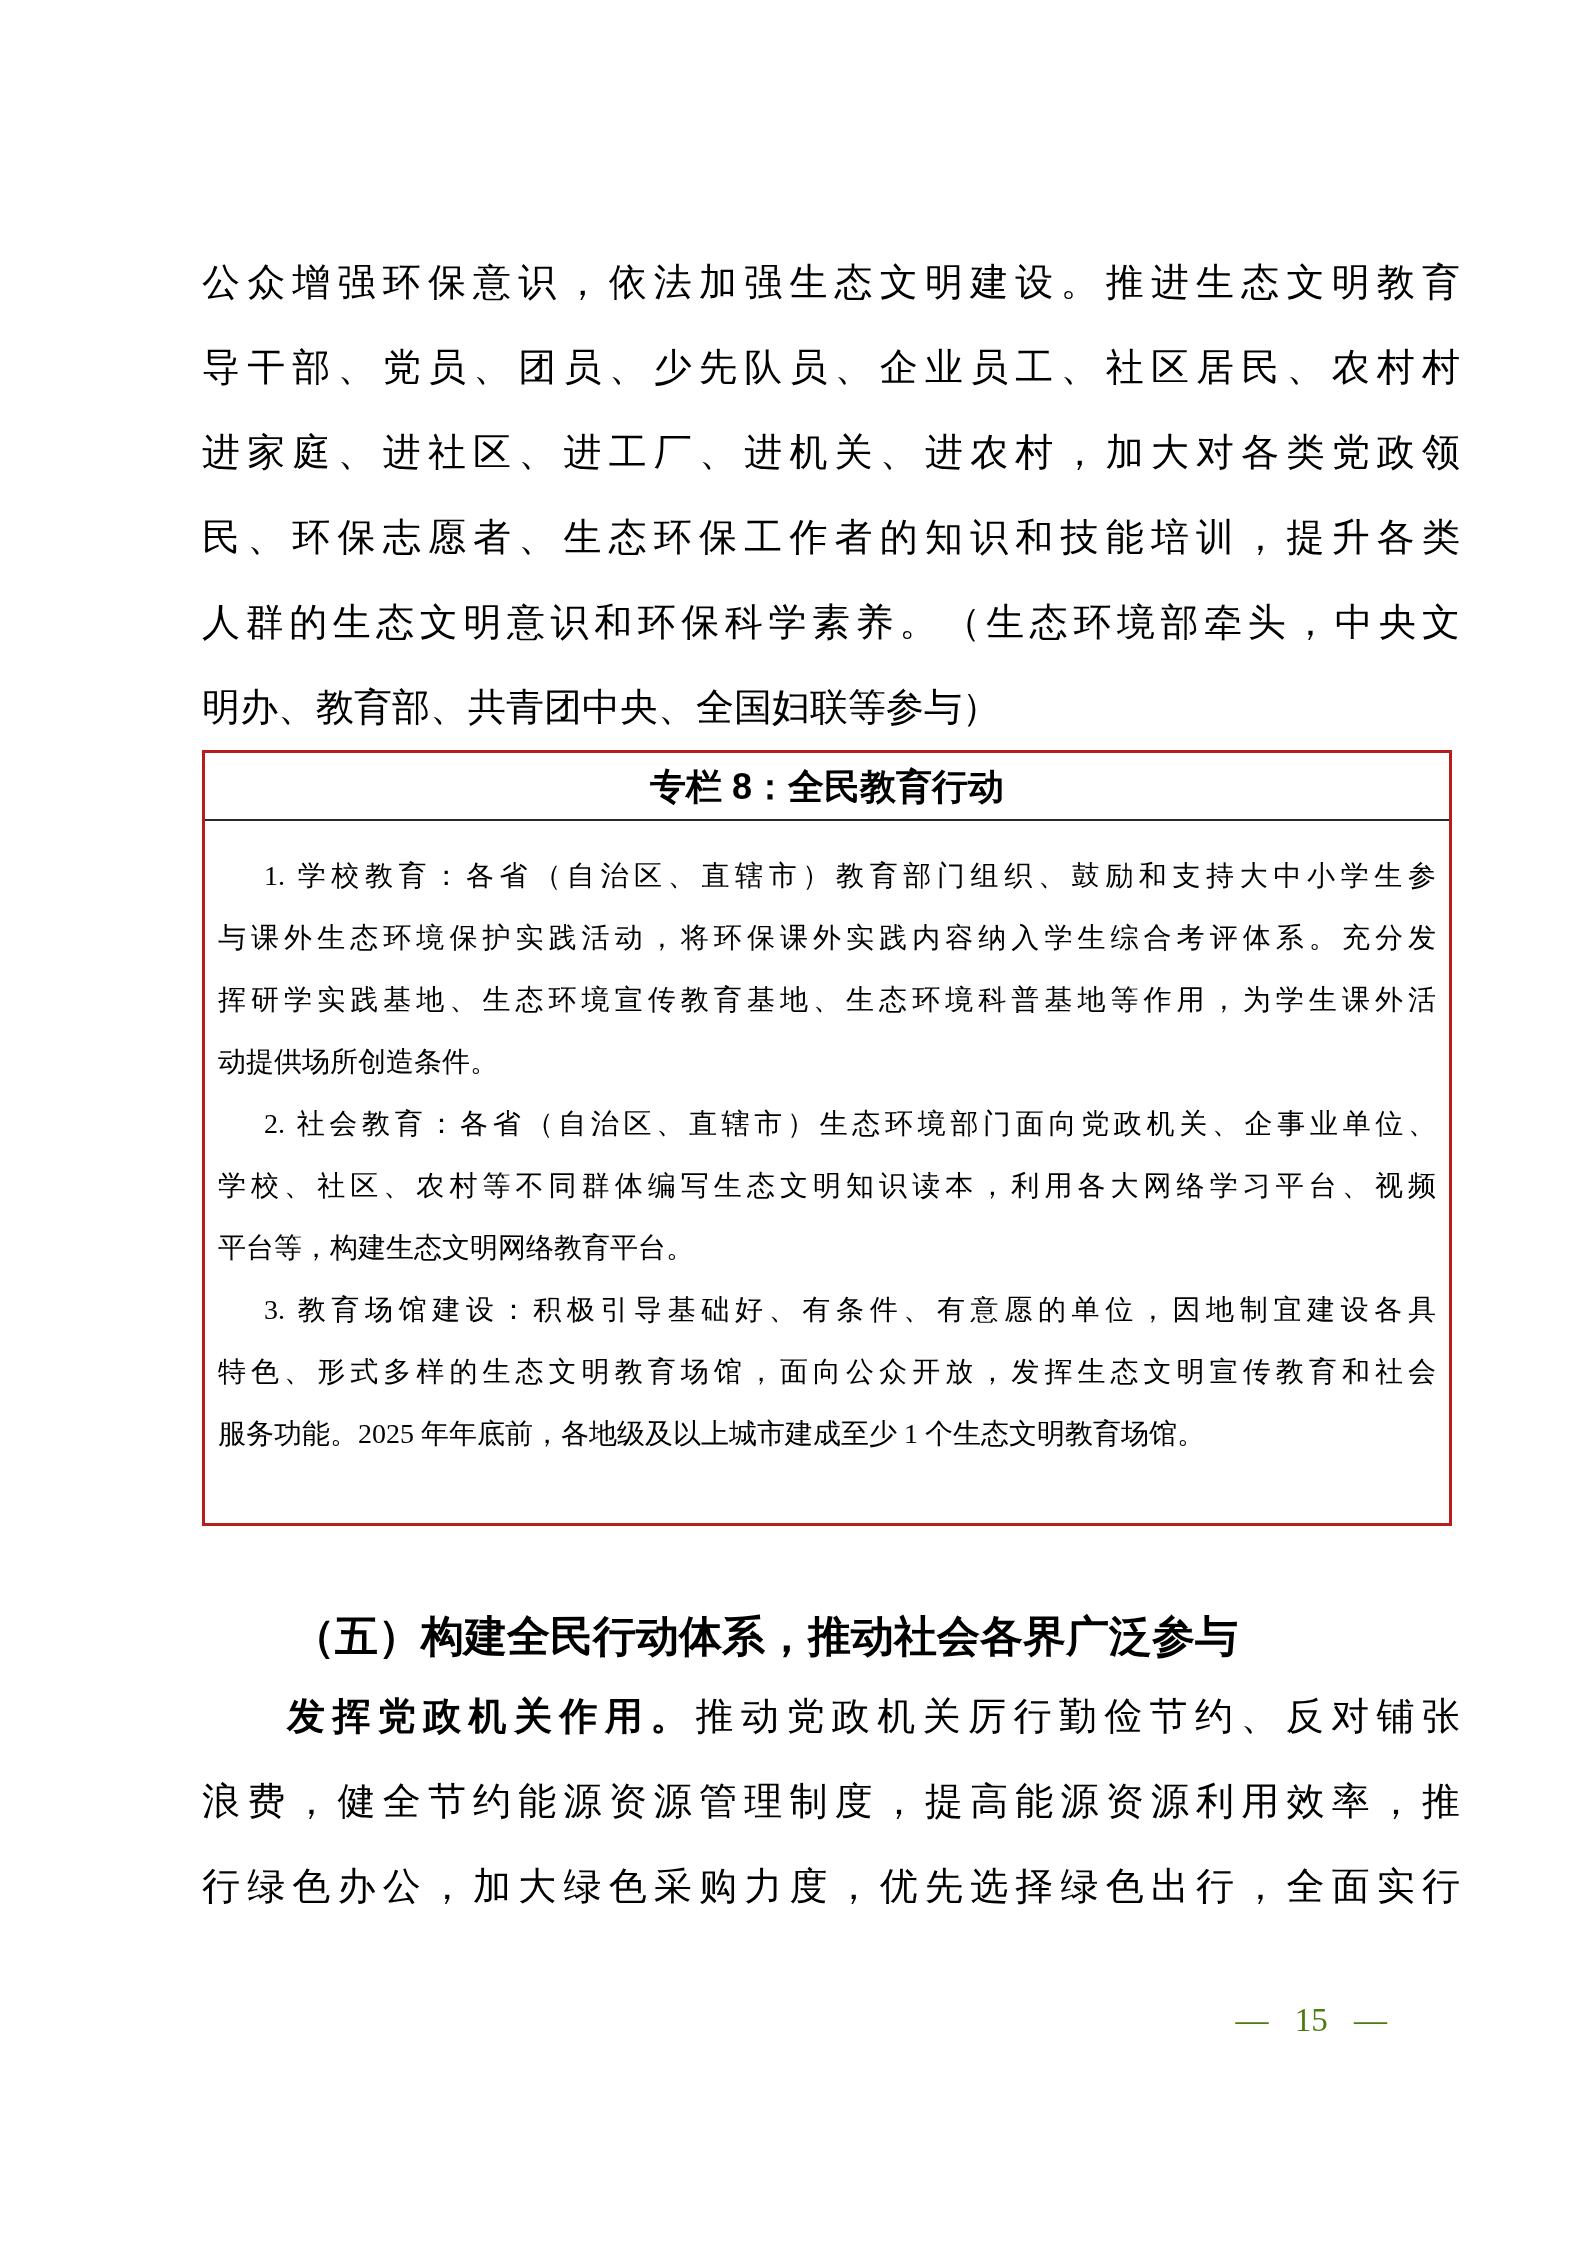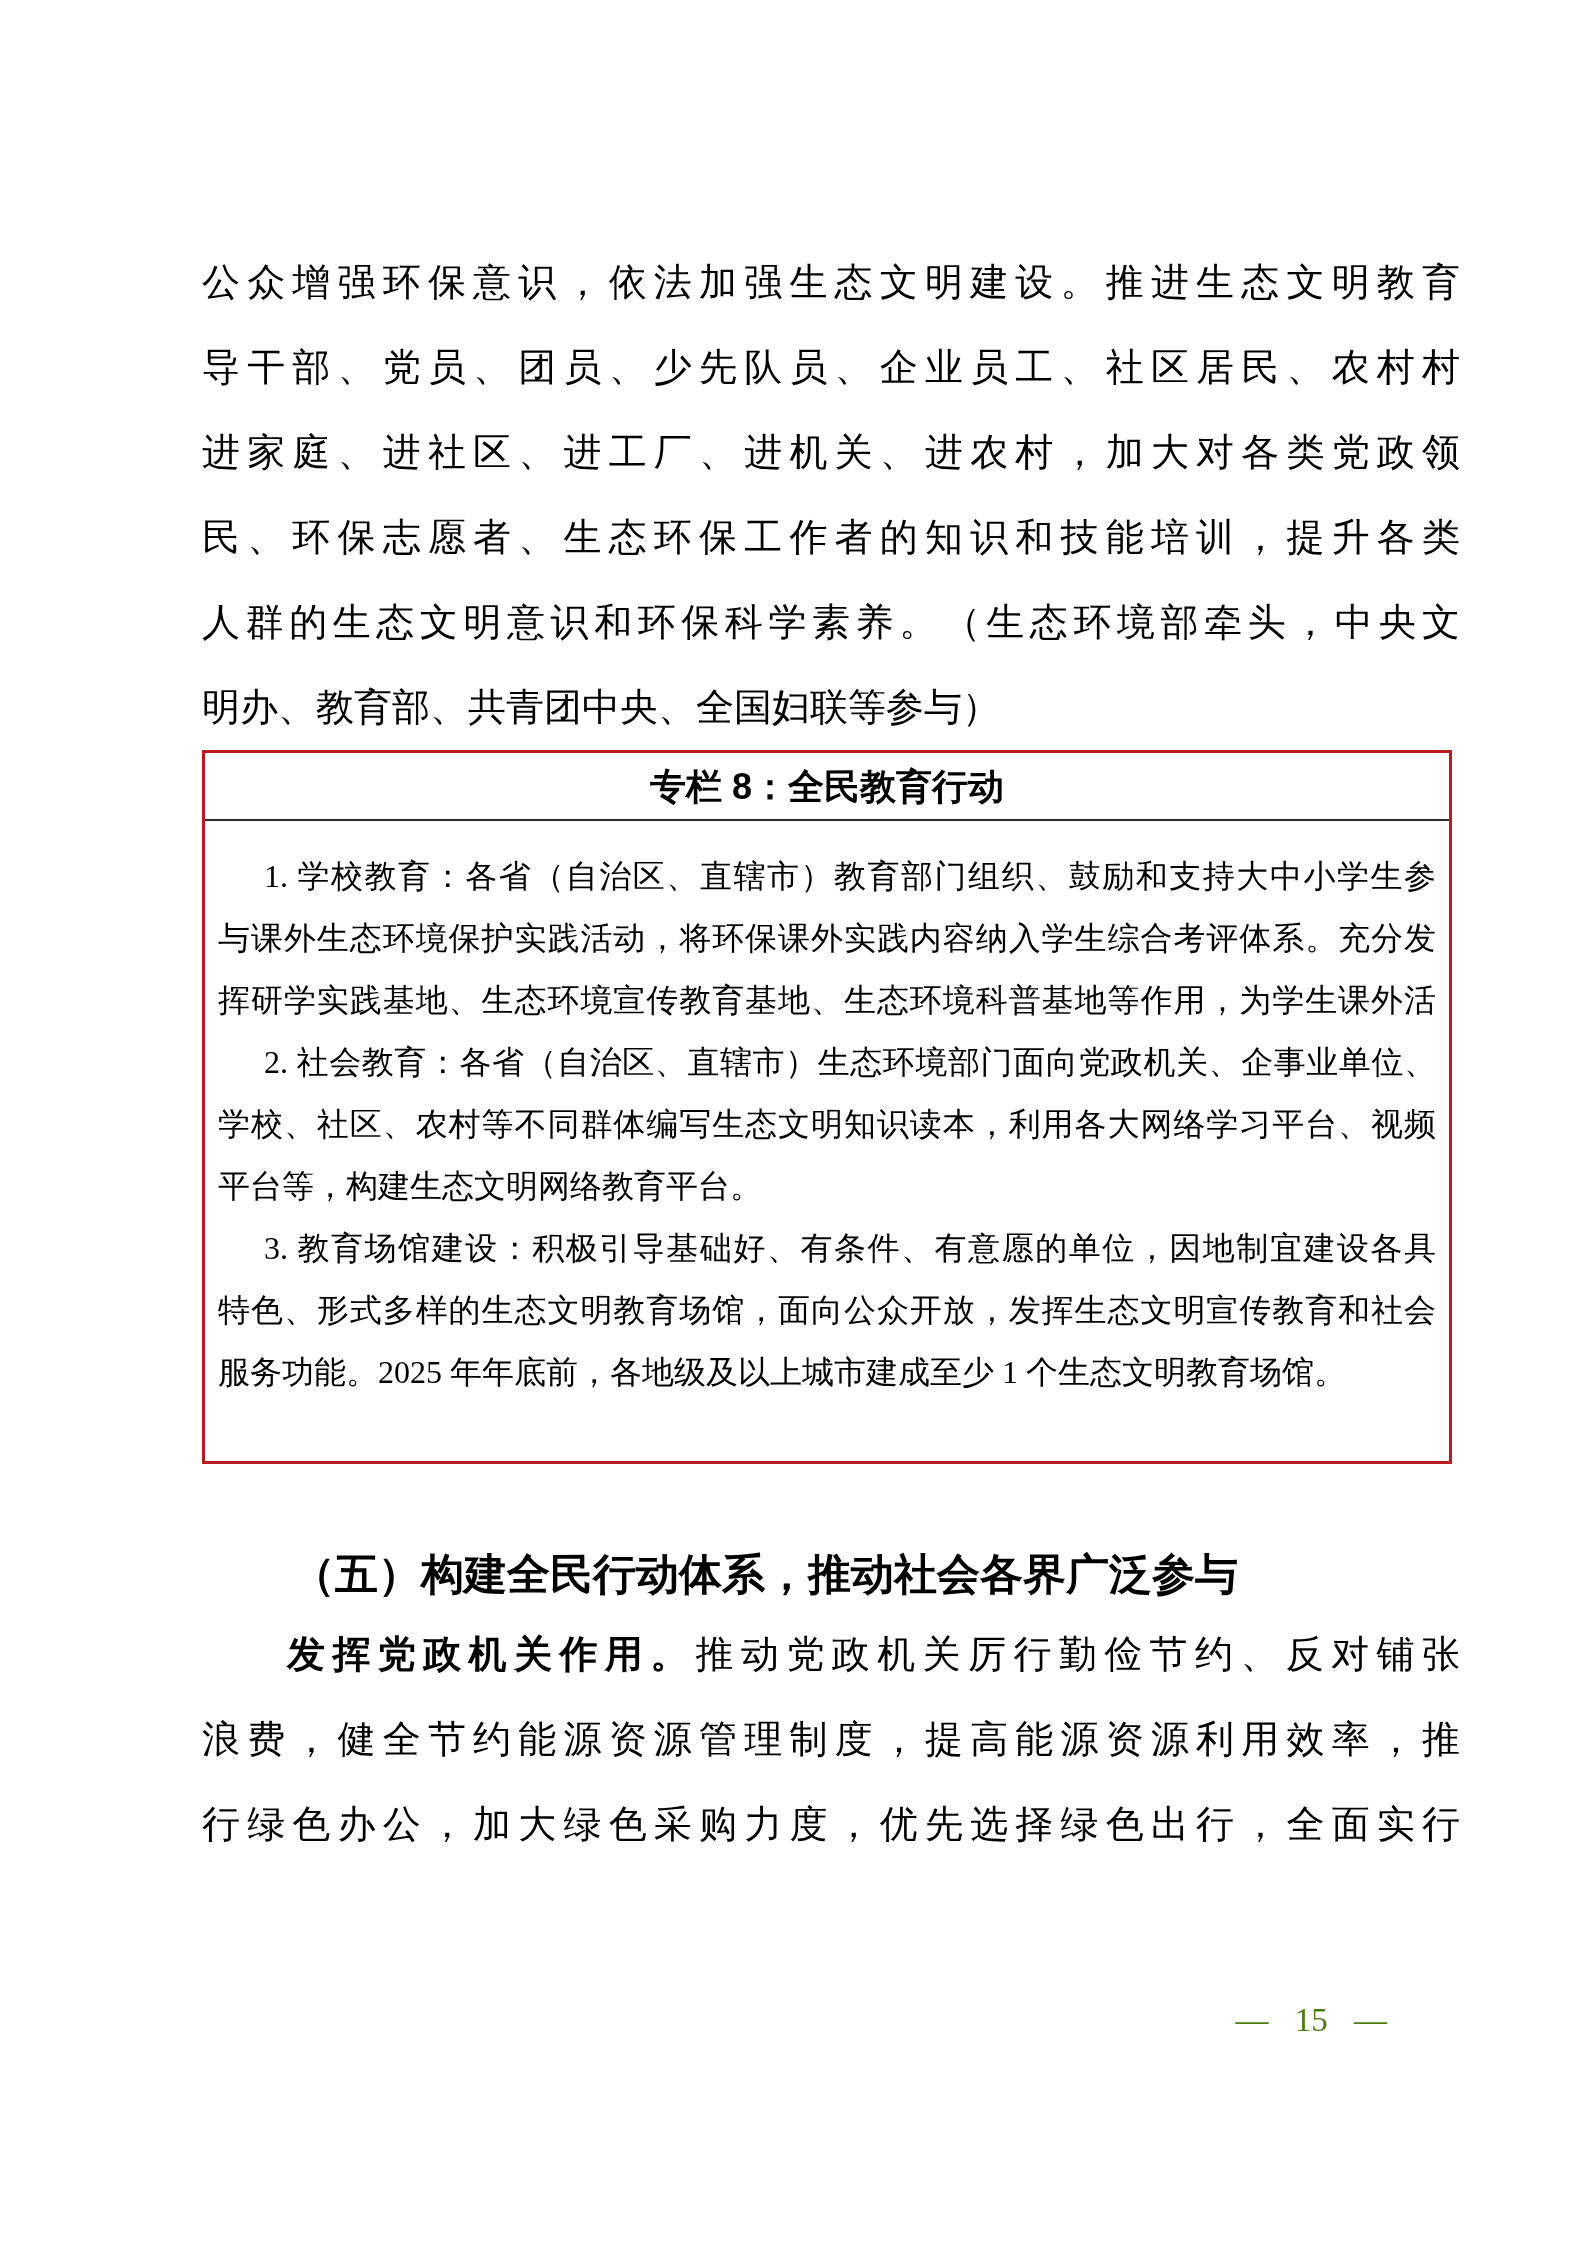--- a/index.html
+++ b/index.html
@@ -38,21 +38,21 @@
     text-align: center;
     line-height: 68px;
     height: 68px;
     border-bottom: 2px solid #2a2a2a;
     font-family: "Liberation Sans", "DejaVu Sans", sans-serif;
   }
   .box-body {
     padding: 24px 13px 58px 13px;
   }
   .box-item {
-    font-size: 32px;
+    font-size: 28px;
     line-height: 62px;
     color: #000;
   }
   .box-item .indent { padding-left: 46px; }
   
   .section-heading {
     margin-top: 86px;
     font-size: 43px;
     line-height: 50px;
     font-weight: 700;
@@ -89,20 +89,21 @@
   </div>
 
   <div class="column-box">
     <div class="box-title">专栏 8：全民教育行动</div>
     <div class="box-body">
 
       <div class="box-item">
         <div class="jline indent">1. 学校教育：各省（自治区、直辖市）教育部门组织、鼓励和支持大中小学生参</div>
         <div class="jline">与课外生态环境保护实践活动，将环保课外实践内容纳入学生综合考评体系。充分发</div>
         <div class="jline">挥研学实践基地、生态环境宣传教育基地、生态环境科普基地等作用，为学生课外活</div>
+        <div class="lline">动提供场所创造条件。</div>
       </div>
 
       <div class="box-item">
         <div class="jline indent">2. 社会教育：各省（自治区、直辖市）生态环境部门面向党政机关、企事业单位、</div>
         <div class="jline">学校、社区、农村等不同群体编写生态文明知识读本，利用各大网络学习平台、视频</div>
         <div class="lline">平台等，构建生态文明网络教育平台。</div>
       </div>
 
       <div class="box-item">
         <div class="jline indent">3. 教育场馆建设：积极引导基础好、有条件、有意愿的单位，因地制宜建设各具</div>

